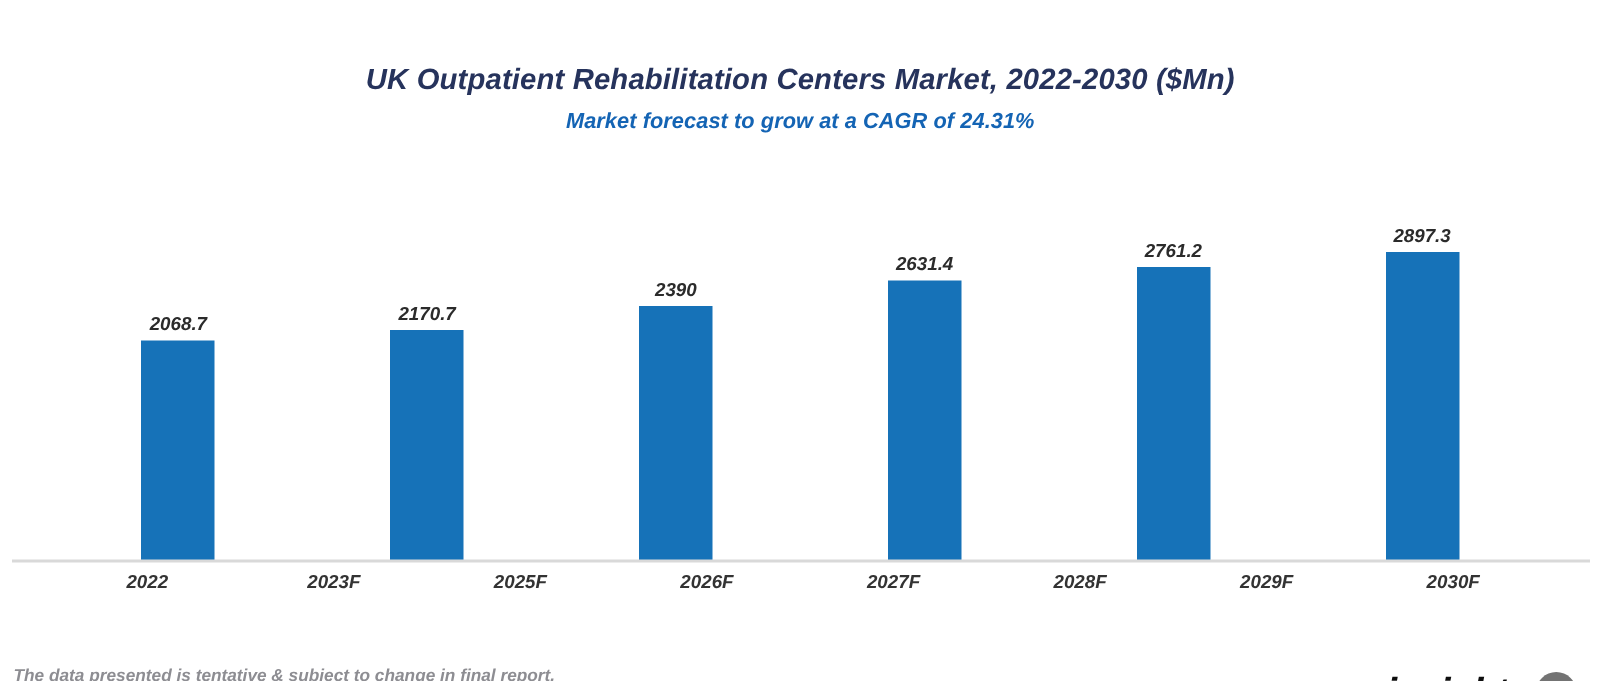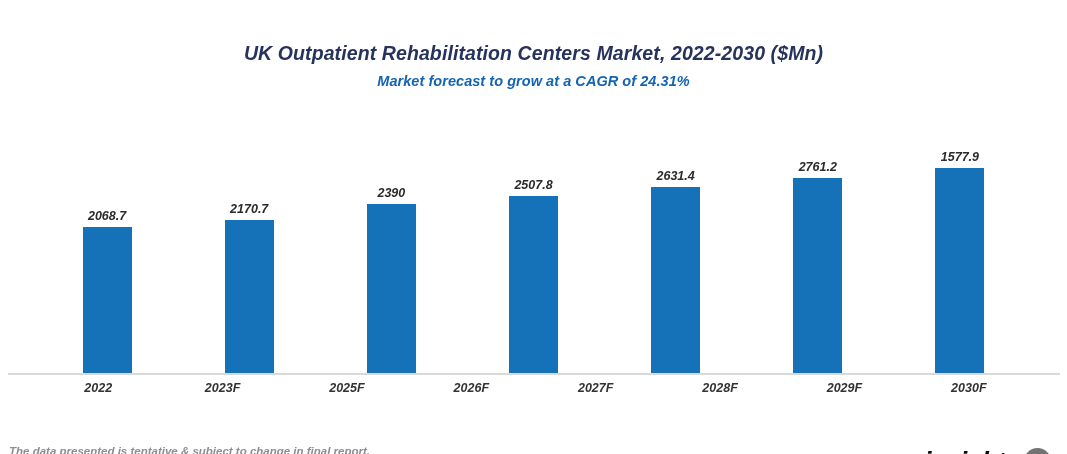--- a/index.html
+++ b/index.html
@@ -181,33 +181,29 @@
         </div>
         <div class="bar-slot">
           <div class="bar-value">2170.7</div>
           <div class="bar-rect" style="height: 154px; background: rgb(22, 114, 184);"></div>
         </div>
         <div class="bar-slot">
           <div class="bar-value">2390</div>
           <div class="bar-rect" style="height: 170px; background: rgb(22, 114, 184);"></div>
         </div>
         <div class="bar-slot">
-          <div class="bar-value">2507.8</div>
-          <div class="bar-rect" style="height: 178px; background: rgb(22, 114, 184);"></div>
-        </div>
-        <div class="bar-slot">
           <div class="bar-value">2631.4</div>
           <div class="bar-rect" style="height: 187px; background: rgb(22, 114, 184);"></div>
         </div>
         <div class="bar-slot">
           <div class="bar-value">2761.2</div>
           <div class="bar-rect" style="height: 196px; background: rgb(22, 114, 184);"></div>
         </div>
         <div class="bar-slot">
-          <div class="bar-value">1577.9</div>
+          <div class="bar-value">2897.3</div>
           <div class="bar-rect" style="height: 206px; background: rgb(22, 114, 184);"></div>
         </div>
       </div>
   </div>
 
   <div class="axis-line"></div>
   <div class="cats-row" id="cats-row">
       <div class="cat-slot">2022</div>
       <div class="cat-slot">2023F</div>
       <div class="cat-slot">2025F</div>

